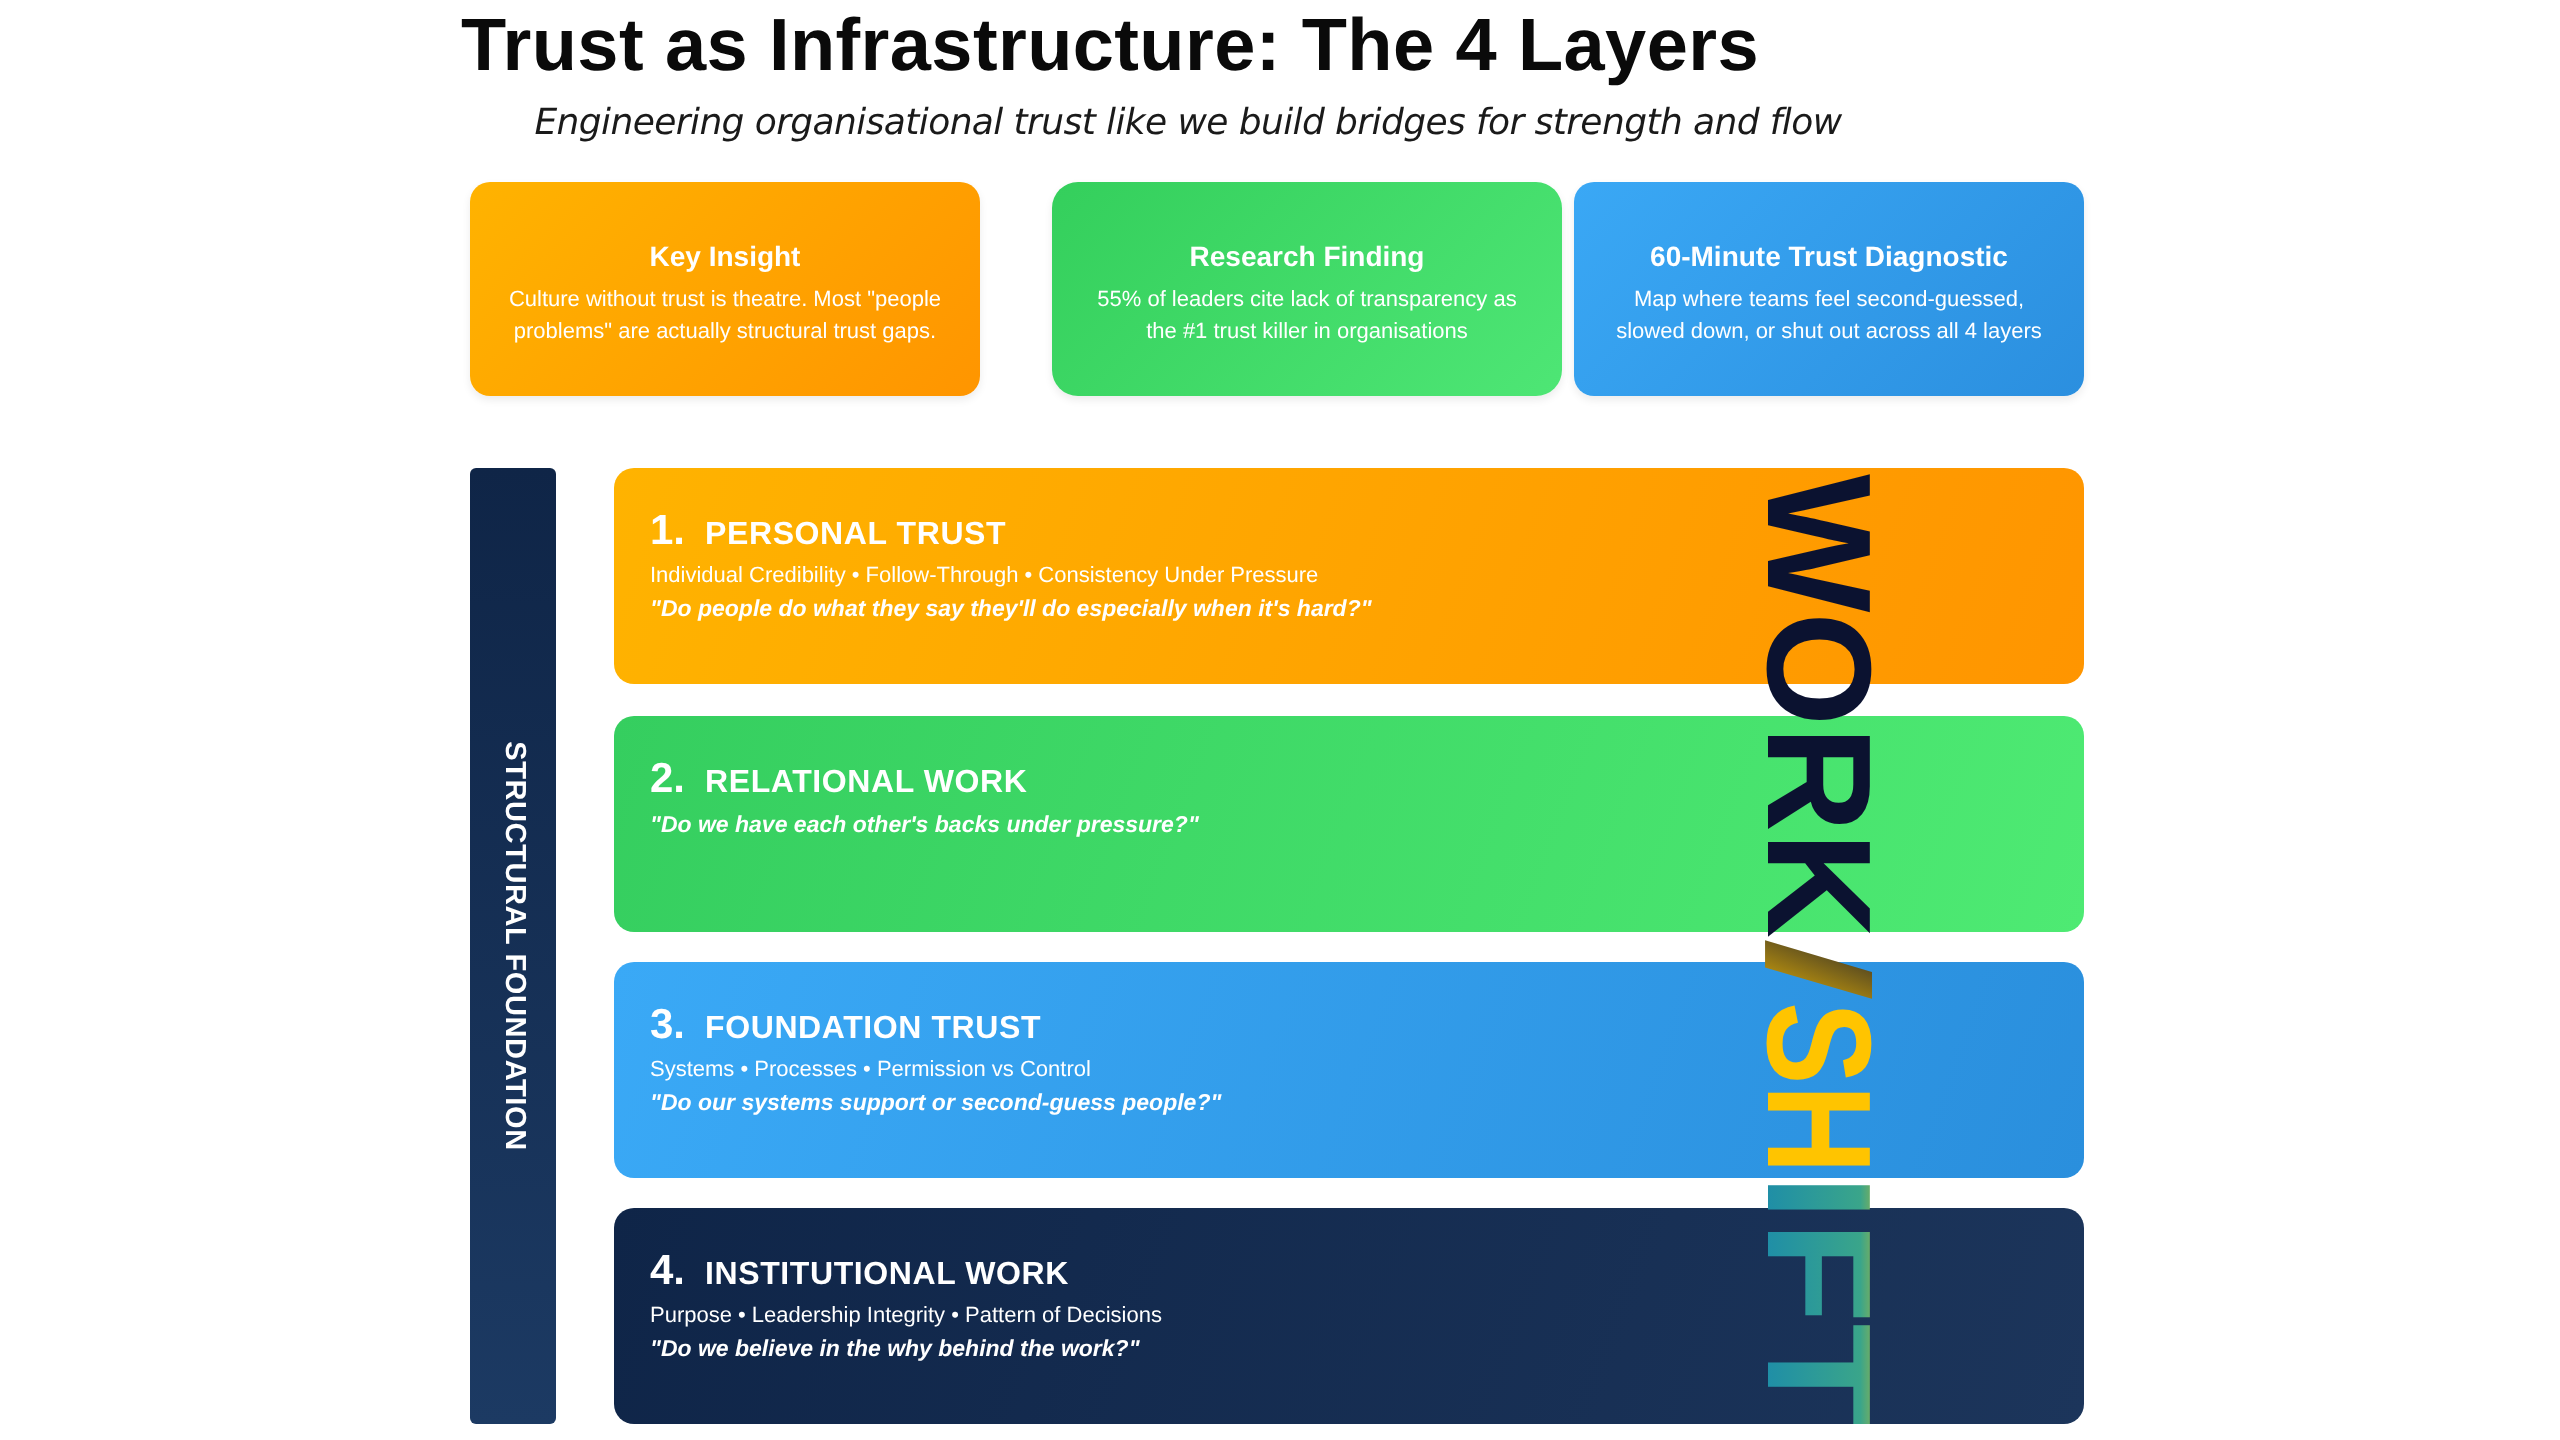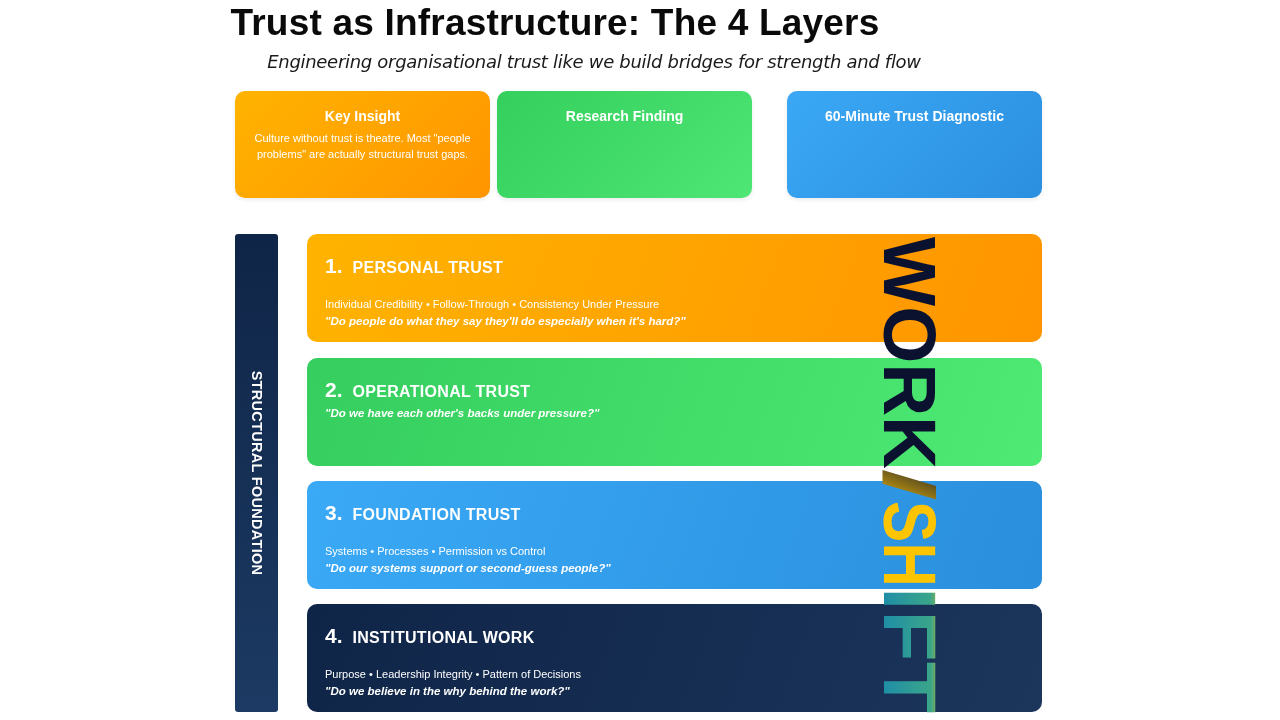--- a/index.html
+++ b/index.html
@@ -12,47 +12,47 @@
     color: #0a0a0a; letter-spacing: 0.2px;
   }
   .subtitle {
     position: absolute; left: 0; top: 51px; width: 1188px; text-align: center;
     font-family: "DejaVu Sans", sans-serif; font-style: italic; font-size: 18px;
     color: #1a1a1a; letter-spacing: -0.3px;
   }
 
   .card {
     position: absolute; top: 91px; width: 255px; height: 107px; border-radius: 10px;
-    color: #fff; text-align: center; padding: 17px 14px 0 14px;
+    color: #fff; text-align: center; padding: 29px 14px 0 14px;
     box-shadow: 0 2px 4px rgba(0,0,0,0.08);
   }
   .card .card-title { font-weight: 700; font-size: 14px; margin-bottom: 6px; }
   .card .card-body { font-size: 11px; line-height: 16px; }
   .card.orange { left: 235px; background: linear-gradient(135deg, #ffb300 0%, #ff9500 100%); }
-  .card.green { left: 497px; background: linear-gradient(135deg, #34cf5c 0%, #4ee675 100%); }
+  .card.green { left: 526px; background: linear-gradient(135deg, #34cf5c 0%, #4ee675 100%); border-radius: 13px; }
   .card.blue { left: 787px; background: linear-gradient(135deg, #3aa8f5 0%, #2b8fdf 100%); }
 
   .foundation {
     position: absolute; left: 235px; top: 234px; width: 43px; height: 478px;
     border-radius: 3px; background: linear-gradient(180deg, #0f2547 0%, #1c3a63 100%);
   }
   .foundation .foundation-label {
     position: absolute; left: 50%; top: 50%;
     transform: translate(-50%, -50%) rotate(90deg);
     white-space: nowrap; color: #fff; font-weight: 700; font-size: 14.5px; letter-spacing: 0.3px;
   }
 
   .layer {
     position: absolute; left: 307px; width: 735px; height: 108px; border-radius: 10px;
     color: #fff; padding: 20px 0 0 18px;
   }
   .layer .layer-head { display: flex; align-items: baseline; }
   .layer .layer-num { font-weight: 700; font-size: 21px; margin-right: 10px; }
   .layer .layer-name { font-weight: 700; font-size: 16px; letter-spacing: 0.3px; }
-  .layer .layer-tags { font-size: 11px; margin-top: 20px; }
+  .layer .layer-tags { font-size: 11px; margin-top: 4px; }
   .layer .layer-quote { font-size: 11.5px; font-style: italic; font-weight: 700; margin-top: 5px; }
 
   .layer.l1 { top: 234px; background: linear-gradient(110deg, #ffb300 0%, #ff9500 100%); }
   .layer.l2 { top: 358px; background: linear-gradient(110deg, #35ce5f 0%, #4eea73 100%); }
   .layer.l3 { top: 481px; background: linear-gradient(110deg, #3aa9f6 0%, #2a8fdd 100%); }
   .layer.l4 { top: 604px; background: linear-gradient(110deg, #0f2548 0%, #1c355b 100%); }
 
   .watermark {
     position: absolute; left: 870px; top: 237px; width: 66px; height: 476px;
   }
@@ -63,42 +63,44 @@
 
 <div class="title">Trust as Infrastructure: The 4 Layers</div>
 <div class="subtitle">Engineering organisational trust like we build bridges for strength and flow</div>
 
 <div class="card orange">
   <div class="card-title">Key Insight</div>
   <div class="card-body">Culture without trust is theatre. Most "people problems" are actually structural trust gaps.</div>
 </div>
 <div class="card green">
   <div class="card-title">Research Finding</div>
+  <div class="card-body">55% of leaders cite lack of transparency as the #1 trust killer in organisations</div>
 </div>
 <div class="card blue">
   <div class="card-title">60-Minute Trust Diagnostic</div>
+  <div class="card-body">Map where teams feel second-guessed, slowed down, or shut out across all 4 layers</div>
 </div>
 
 <div class="foundation">
   <div class="foundation-label">STRUCTURAL FOUNDATION</div>
 </div>
 
 <div class="layer l1">
   <div class="layer-head">
     <span class="layer-num">1.</span>
     <span class="layer-name">PERSONAL TRUST</span>
   </div>
   <div class="layer-tags">Individual Credibility • Follow-Through • Consistency Under Pressure</div>
   <div class="layer-quote">"Do people do what they say they'll do especially when it's hard?"</div>
 </div>
 
 <div class="layer l2">
   <div class="layer-head">
     <span class="layer-num">2.</span>
-    <span class="layer-name">OPERATIONAL TRUST</span>
+    <span class="layer-name">RELATIONAL WORK</span>
   </div>
   <div class="layer-quote">"Do we have each other's backs under pressure?"</div>
 </div>
 
 <div class="layer l3">
   <div class="layer-head">
     <span class="layer-num">3.</span>
     <span class="layer-name">FOUNDATION TRUST</span>
   </div>
   <div class="layer-tags">Systems • Processes • Permission vs Control</div>

